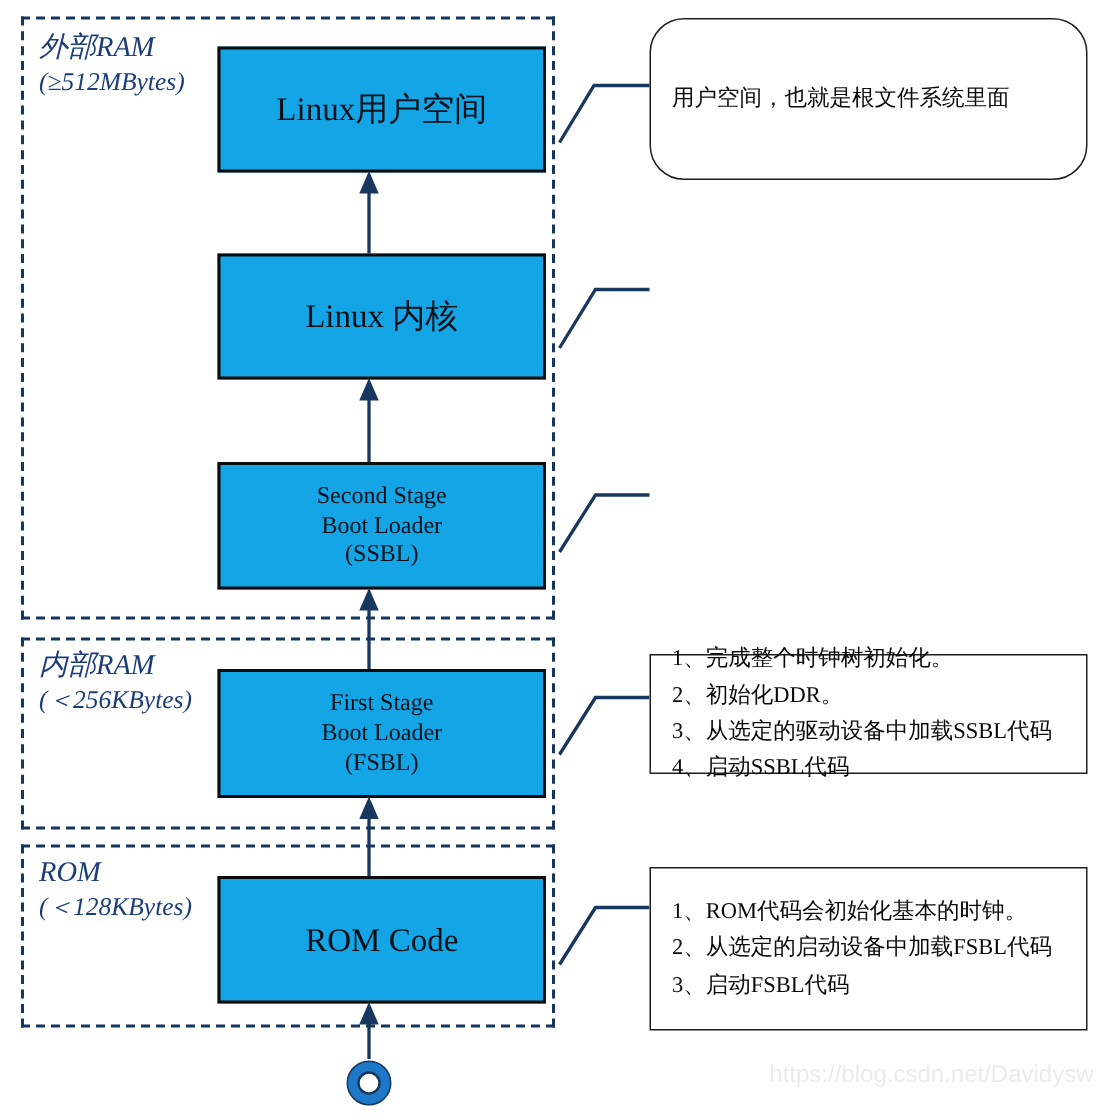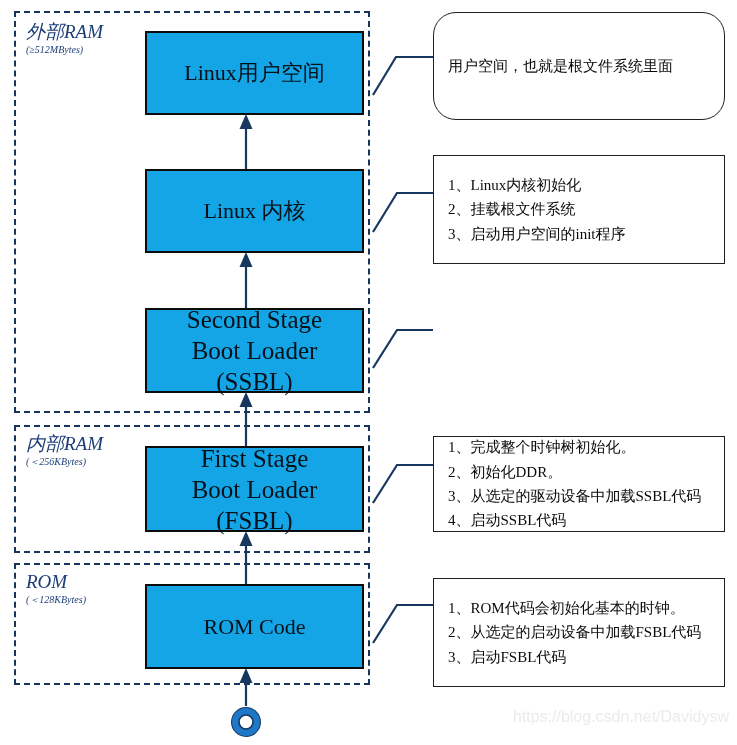--- a/index.html
+++ b/index.html
@@ -16,38 +16,38 @@
     border: 2px dashed #17365D;
     box-sizing: border-box;
   }
   .region-label {
     position: absolute;
     color: #1C3D78;
     line-height: 1.25;
     font-style: italic;
   }
   .region-label .rname { font-size: 19px; }
-  .region-label .rsize { font-size: 10px; }
+  .region-label .rsize { font-size: 17px; text-align: center; }
   .block {
     position: absolute;
     left: 145px;
     width: 219px;
     background: #14A5E6;
     border: 2px solid #0c0c0c;
     box-sizing: border-box;
     display: flex;
     align-items: center;
     justify-content: center;
     text-align: center;
     color: #061018;
     font-size: 22px;
     white-space: pre-line;
     line-height: 1.24;
   }
-  .block.small { font-size: 25px; }
+  .block.small { font-size: 16px; }
   .ann {
     position: absolute;
     left: 433px;
     width: 292px;
     border: 1.5px solid #1f1f1f;
     box-sizing: border-box;
     background: #ffffff;
     display: flex;
     flex-direction: column;
     justify-content: center;
@@ -134,24 +134,21 @@
     </g>
 
     <polyline points="373,95 396,57 433,57" fill="none" stroke="#17375E" stroke-width="2.2"></polyline>
     <polyline points="373,232 397,193 433,193" fill="none" stroke="#17375E" stroke-width="2.2"></polyline>
     <polyline points="373,368 397,330 433,330" fill="none" stroke="#17375E" stroke-width="2.2"></polyline>
     <polyline points="373,503 397,465 433,465" fill="none" stroke="#17375E" stroke-width="2.2"></polyline>
     <polyline points="373,643 397,605 433,605" fill="none" stroke="#17375E" stroke-width="2.2"></polyline>
   </svg>
 
   <div class="ann" style="top:12px; height:108px;border-radius:23px;">用户空间，也就是根文件系统里面</div>
-  <div class="ann" style="top:155px; height:109px;">1、Linux内核初始化
-2、挂载根文件系统
-3、启动用户空间的init程序</div>
-  <div class="ann" style="top:436px; height:96px;">1、完成整个时钟树初始化。
+  <div class="ann" style="top:436px; height:80px;">1、完成整个时钟树初始化。
 2、初始化DDR。
 3、从选定的驱动设备中加载SSBL代码
 4、启动SSBL代码</div>
   <div class="ann" style="top:578px; height:109px;">1、ROM代码会初始化基本的时钟。
 2、从选定的启动设备中加载FSBL代码
 3、启动FSBL代码</div>
 
   <div class="watermark">https://blog.csdn.net/Davidysw</div>
 </div>
 

